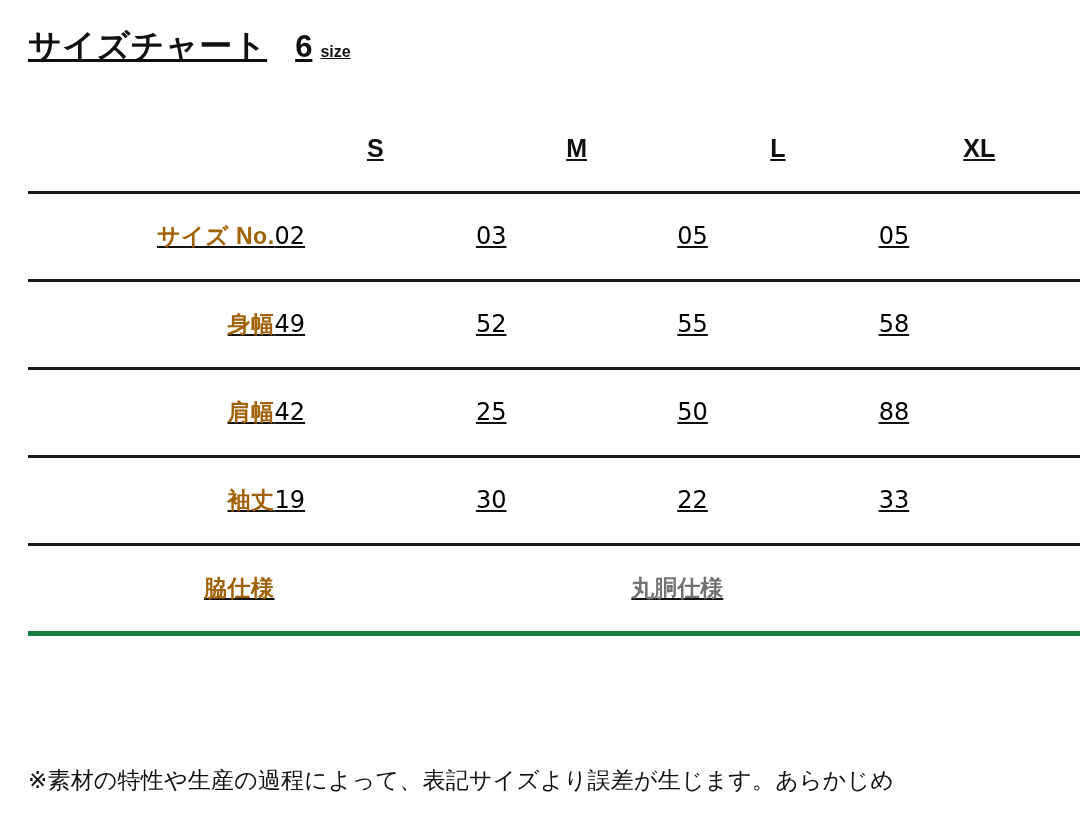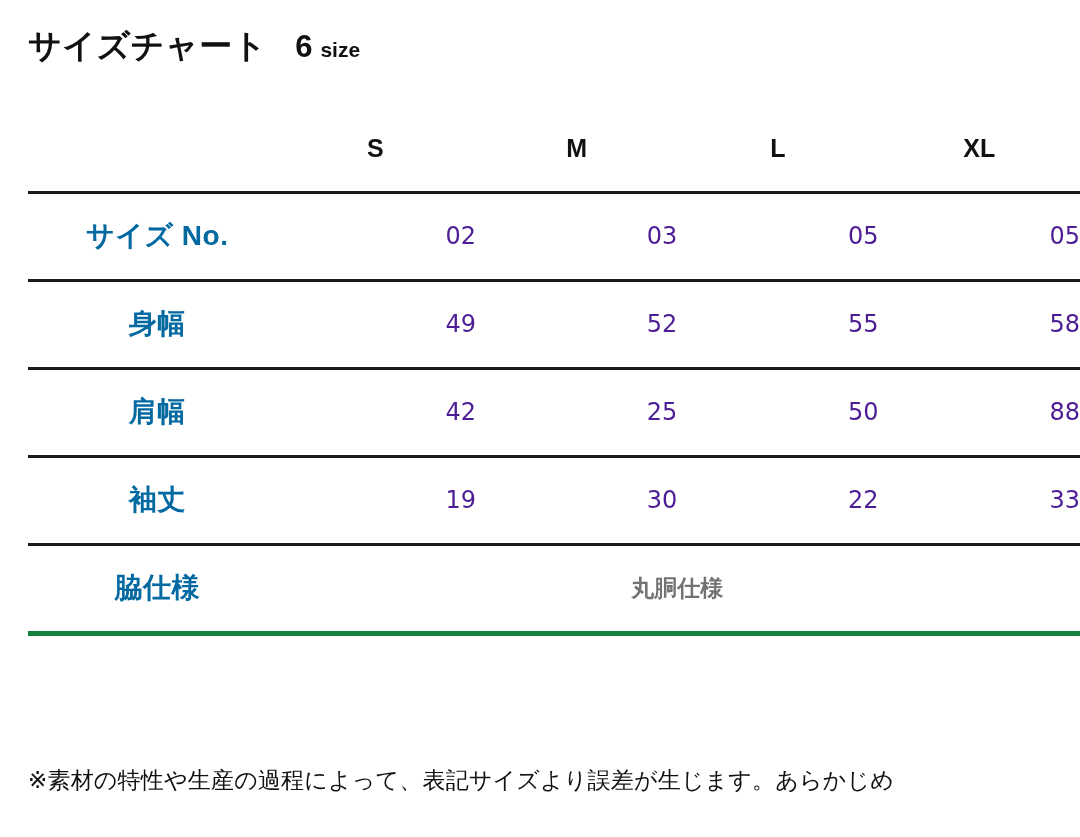--- a/index.html
+++ b/index.html
@@ -14,20 +14,21 @@
     font-family: "Liberation Sans", "DejaVu Sans", sans-serif;
     color: #111111;
     -webkit-font-smoothing: antialiased;
   }
   .page {
     position: relative;
     width: 1080px;
     height: 837px;
     box-sizing: border-box;
     padding: 0 13px 0 0;
+    text-decoration: underline;
   }
 
   
   .title-row {
     display: flex;
     align-items: baseline;
     padding: 26px 0 0 28px;
   }
   .title-main {
     font-size: 33px;
@@ -36,21 +37,21 @@
     line-height: 1.2;
     color: #111;
   }
   .title-count {
     font-size: 31px;
     font-weight: 700;
     margin-left: 28px;
     color: #111;
   }
   .title-unit {
-    font-size: 21px;
+    font-size: 16px;
     font-weight: 700;
     margin-left: 8px;
     color: #111;
   }
 
   
   .chart-wrap {
     margin-top: 40px;
     padding: 0 0 0 28px;
   }
@@ -80,32 +81,32 @@
   }
   thead th.th-blank { }
 
   tbody tr {
     border-top: 3px solid #1a1a1a;
   }
   tbody tr:last-child {
     border-bottom: 5px solid #15803d;
   }
   tbody th.row-label {
-    text-align: center;
-    font-size: 28px;
+    text-align: right;
+    font-size: 23px;
     font-weight: 700;
     letter-spacing: 0.5px;
     padding-left: 12px;
-    color: #0369a1;
+    color: #a16207;
   }
   tbody td.val {
-    text-align: right;
+    text-align: left;
     font-size: 24px;
     font-weight: 400;
-    color: #4c1d95;
+    color: #000000;
     font-family: "DejaVu Sans", "Liberation Sans", sans-serif;
   }
   tbody td.spec {
     text-align: center;
     font-size: 23px;
     font-weight: 700;
     color: #737373;
   }
 
   

